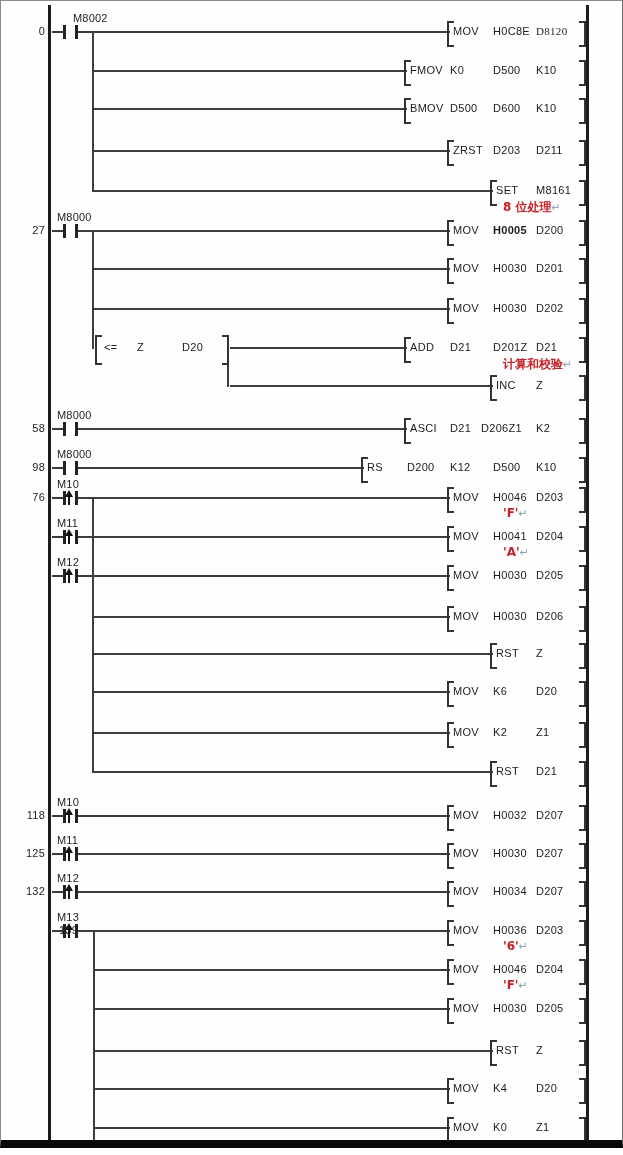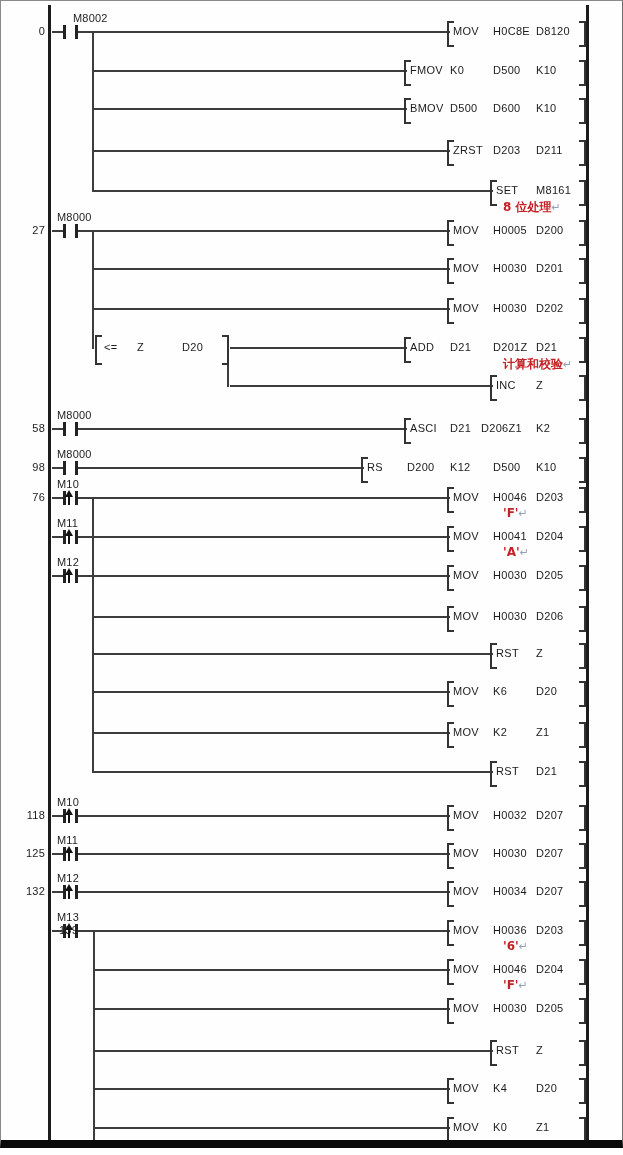--- a/index.html
+++ b/index.html
@@ -35,21 +35,21 @@
 <div class="steplbl" style="top: 24px;">0</div>
     <div class="devlbl" style="left: 56px; top: 11px; margin-left: 16px;">M8002</div>
     <div class="hline" style="left: 51px; top: 30px; width: 11px;"></div>
     <div class="bar" style="left: 62px; top: 24px;"></div>
     <div class="bar" style="left: 74px; top: 24px;"></div>
     <div class="vline" style="left: 91px; top: 30px; height: 161px;"></div>
     <div class="hline" style="left: 77px; top: 30px; width: 372px;"></div>
     <div class="brl" style="left: 446px; top: 20px;"></div>
     <div class="cell" style="left: 452px; top: 24px;">MOV</div>
     <div class="cell" style="left: 492px; top: 24px;">H0C8E</div>
-    <div class="cell" style="left: 535px; top: 24px;">D8120</div>
+    <div class="cell" style="left: 535px; top: 24px; font-family: Liberation Serif, serif;">D8120</div>
     <div class="brr" style="left: 578px; top: 20px;"></div>
     <div class="hline" style="left: 92px; top: 69px; width: 314px;"></div>
     <div class="brl" style="left: 403px; top: 59px;"></div>
     <div class="cell" style="left: 409px; top: 63px;">FMOV</div>
     <div class="cell" style="left: 449px; top: 63px;">K0</div>
     <div class="cell" style="left: 492px; top: 63px;">D500</div>
     <div class="cell" style="left: 535px; top: 63px;">K10</div>
     <div class="brr" style="left: 578px; top: 59px;"></div>
     <div class="hline" style="left: 92px; top: 107px; width: 314px;"></div>
     <div class="brl" style="left: 403px; top: 97px;"></div>
@@ -73,21 +73,21 @@
     <div class="steplbl" style="top: 223px;">27</div>
     <div class="devlbl" style="left: 56px; top: 210px;">M8000</div>
     <div class="hline" style="left: 51px; top: 229px; width: 11px;"></div>
     <div class="bar" style="left: 62px; top: 223px;"></div>
     <div class="bar" style="left: 74px; top: 223px;"></div>
     <div class="vline" style="left: 91px; top: 229px; height: 119px;"></div>
     <div class="vline" style="left: 226px; top: 346px; height: 40px;"></div>
     <div class="hline" style="left: 77px; top: 229px; width: 372px;"></div>
     <div class="brl" style="left: 446px; top: 219px;"></div>
     <div class="cell" style="left: 452px; top: 223px;">MOV</div>
-    <div class="cell" style="left: 492px; top: 223px;">H0005</div>
+    <div class="cell" style="left: 492px; top: 223px; font-weight: bold;">H0005</div>
     <div class="cell" style="left: 535px; top: 223px;">D200</div>
     <div class="brr" style="left: 578px; top: 219px;"></div>
     <div class="hline" style="left: 92px; top: 267px; width: 357px;"></div>
     <div class="brl" style="left: 446px; top: 257px;"></div>
     <div class="cell" style="left: 452px; top: 261px;">MOV</div>
     <div class="cell" style="left: 492px; top: 261px;">H0030</div>
     <div class="cell" style="left: 535px; top: 261px;">D201</div>
     <div class="brr" style="left: 578px; top: 257px;"></div>
     <div class="hline" style="left: 92px; top: 307px; width: 357px;"></div>
     <div class="brl" style="left: 446px; top: 297px;"></div>

